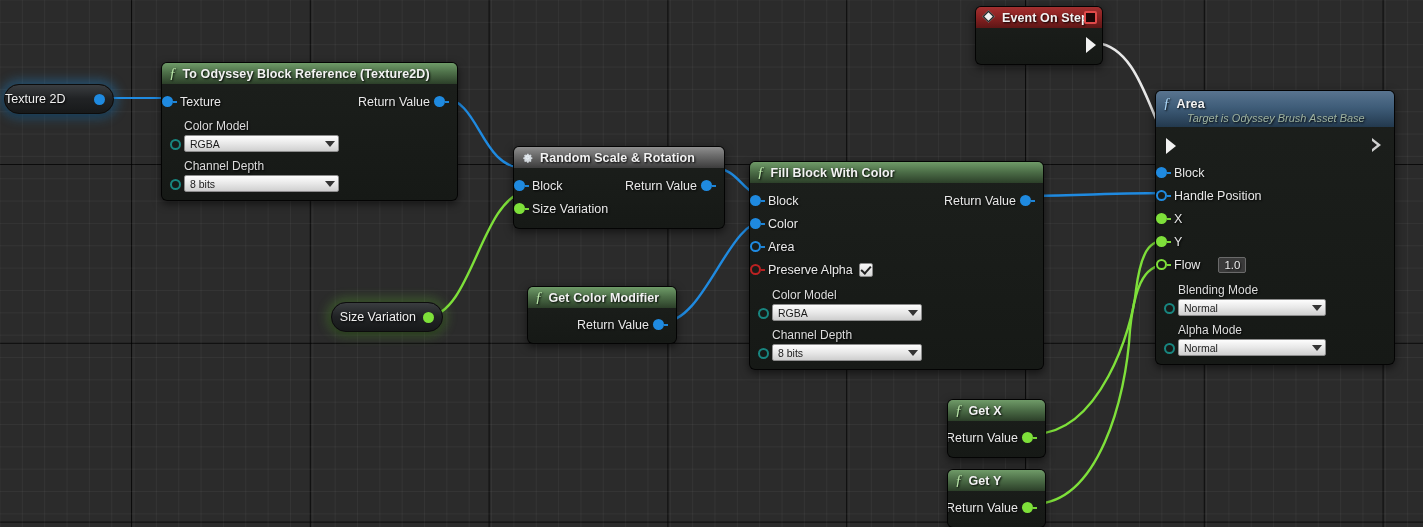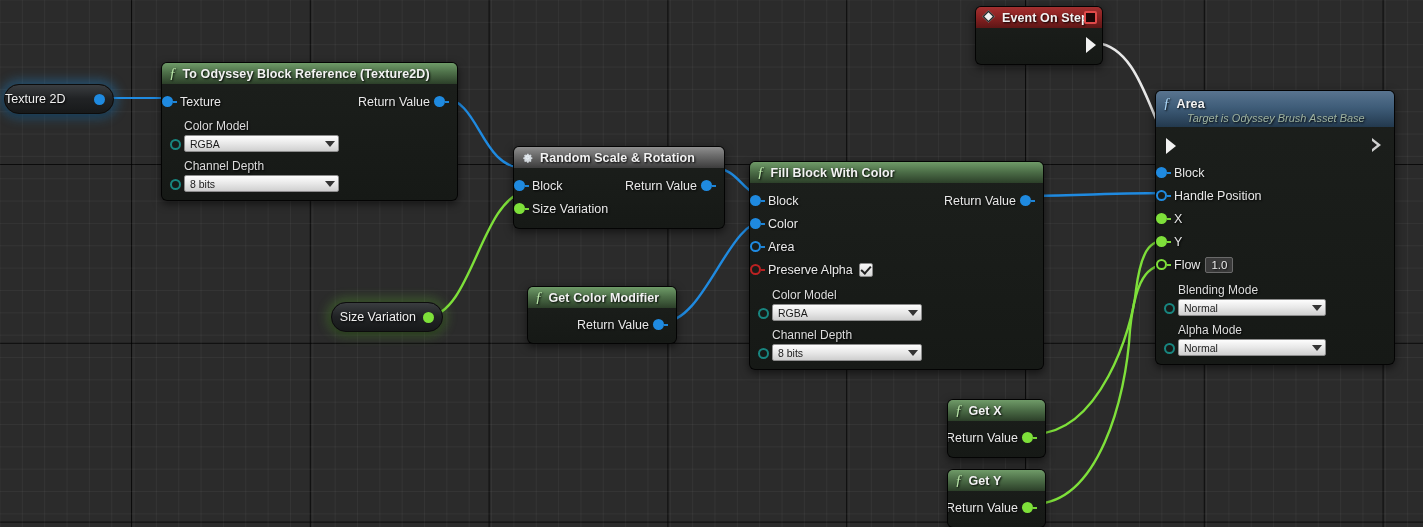--- a/index.html
+++ b/index.html
@@ -183,21 +183,21 @@
     background: linear-gradient(to bottom, #f8f8f8, #d8d8d8);
     border: 1px solid #8a8a8a; border-radius: 2px;
     box-sizing:border-box; position: relative;
   }
   .chk:after {
     content:""; position:absolute; left:3.5px; top:0.5px;
     width:4px; height:8px; border:solid #202020; border-width: 0 2px 2px 0;
     transform: rotate(42deg);
   }
   .valuebox {
-    margin-left: 5px;
+    margin-left: 18px;
     min-width: 26px;
     height: 16px;
     background: #3a3a3a;
     border: 1px solid #6a6a6a;
     border-radius: 2px;
     color: #eaeaea;
     font-size: 11.5px;
     display: inline-flex; align-items: center; justify-content: center;
     padding: 0 5px;
     box-sizing: border-box;

